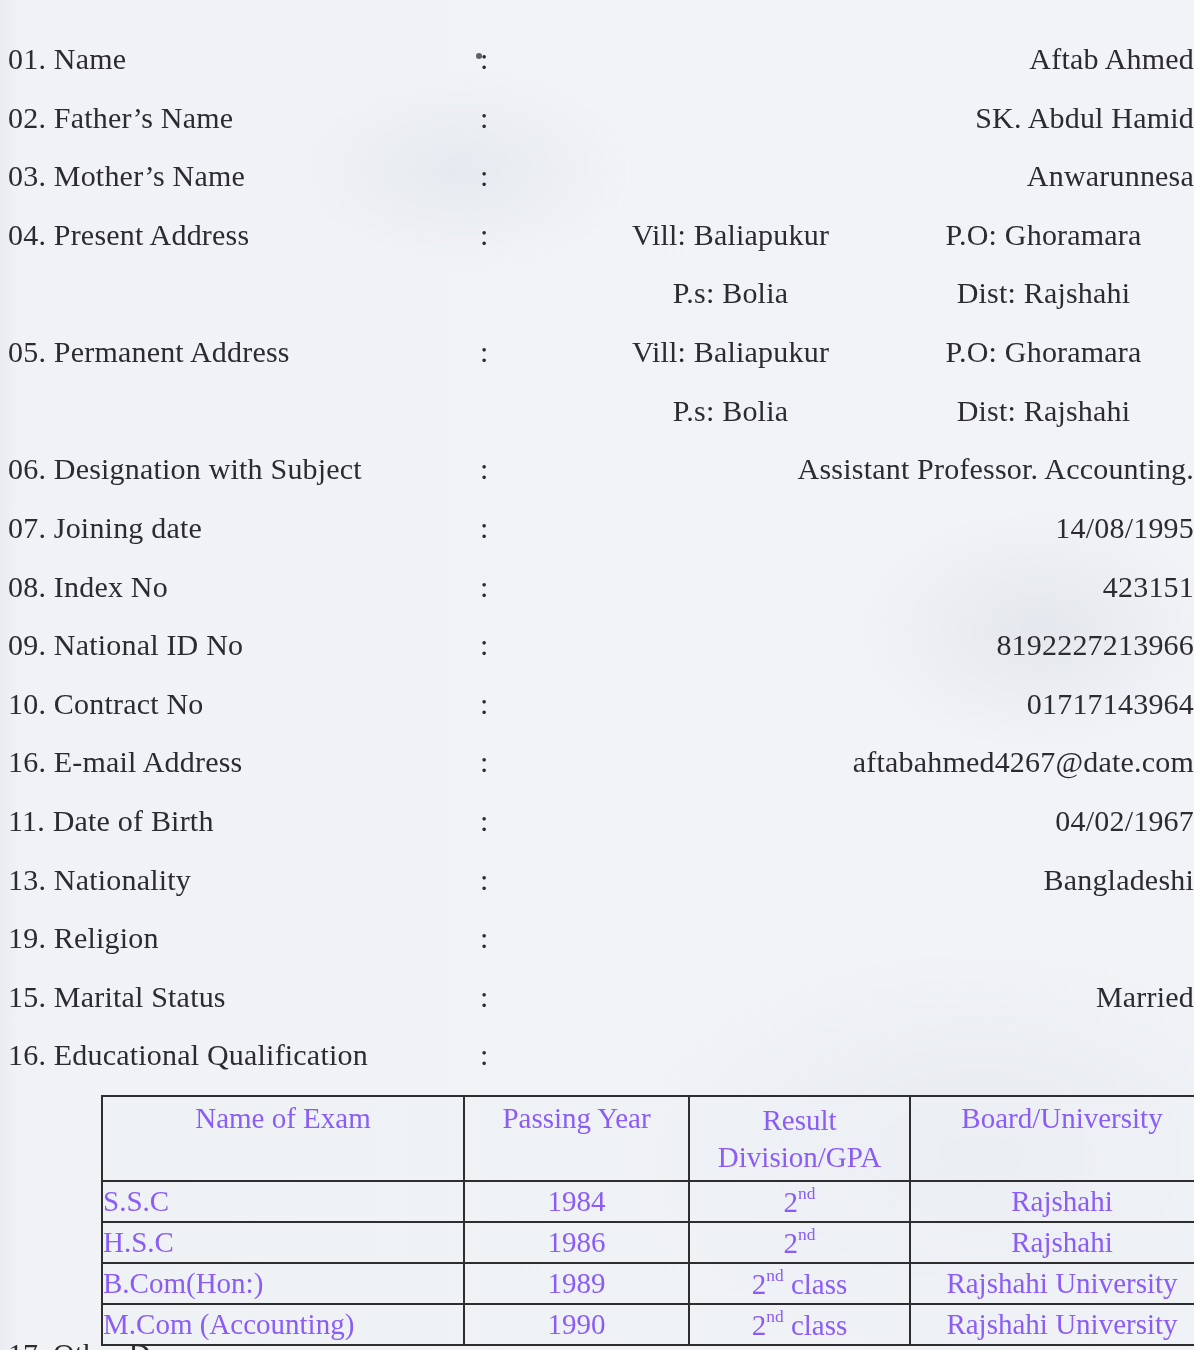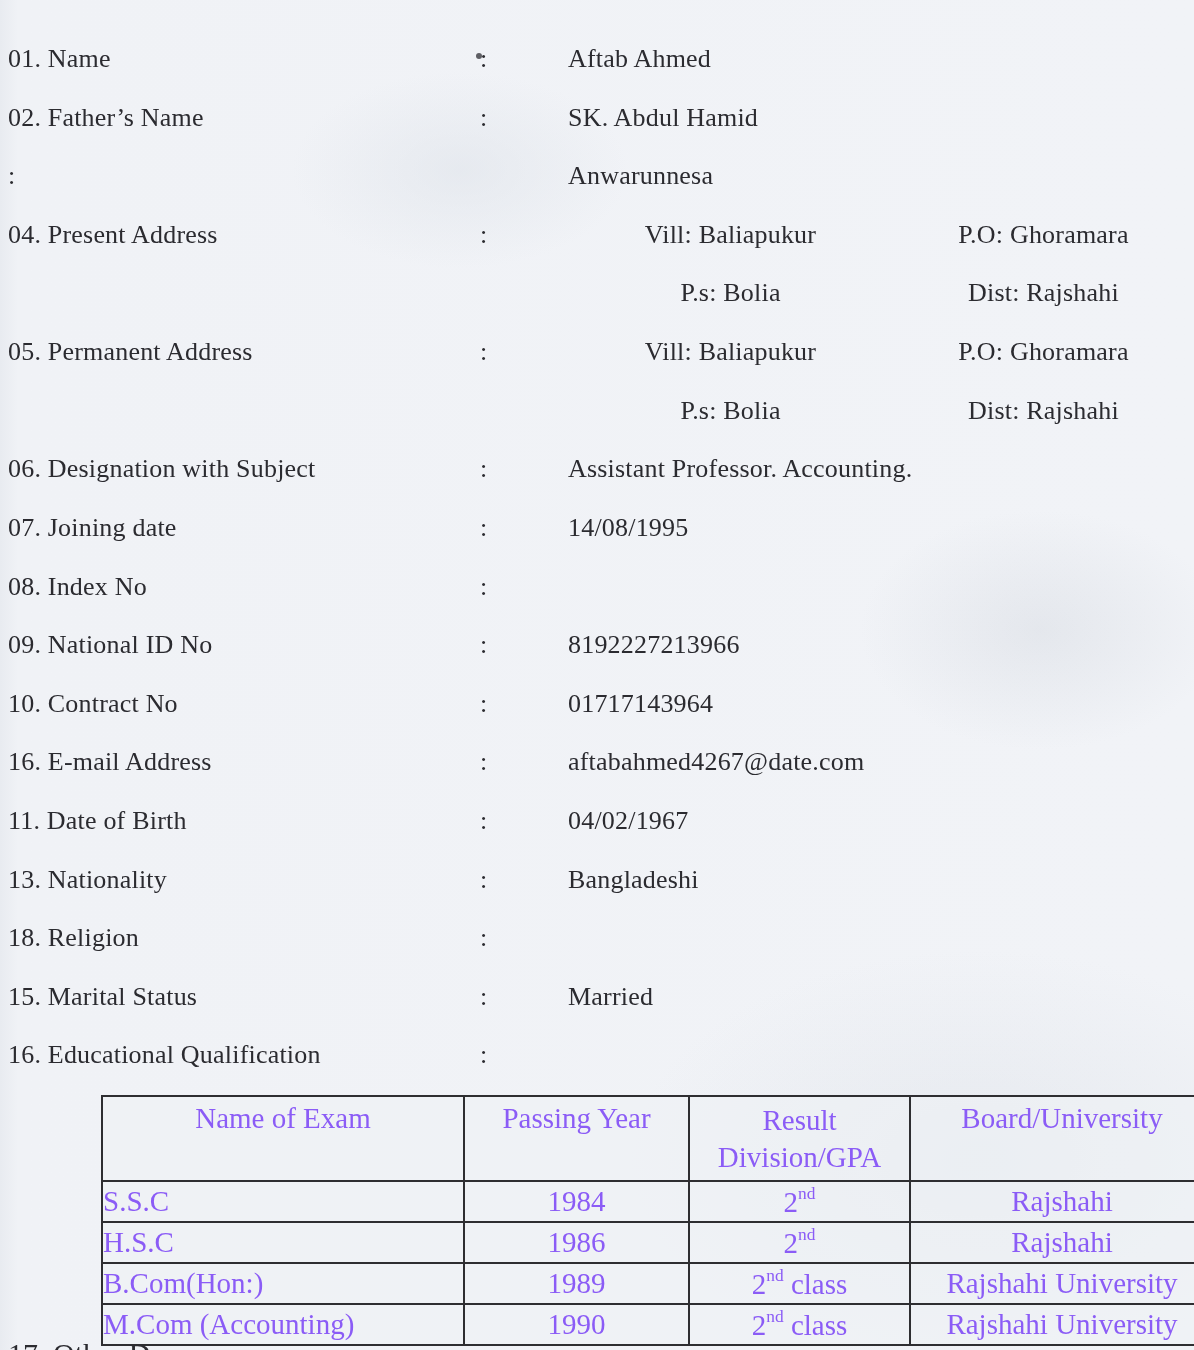--- a/index.html
+++ b/index.html
@@ -18,27 +18,27 @@
   .page { position: relative; width: 1194px; height: 1350px; }
   .speck { position: absolute; left: 476px; top: 53px; width: 6px; height: 6px;
            border-radius: 50%; background: #3a3a40; opacity: .8; }
 
   .fields { padding: 30px 0 0 8px; }
   .field-row {
     display: grid;
     grid-template-columns: 472px 88px 325px auto;
     align-items: center;
     height: 58.6px;
-    font-size: 26px;
+    font-size: 30px;
     letter-spacing: .2px;
   }
   .field-row.two-line { height: 117.2px; align-items: start; }
   .field-row.two-line .label, .field-row.two-line .colon { line-height: 58.6px; }
   .addr-line { line-height: 58.6px; text-align: center; }
-  .value.span2 { grid-column: 3 / 5; }
+  .value.span2 { grid-column: 3 / 5; text-align: right; }
   .label { white-space: nowrap; }
   .colon { }
 
   .edu-table {
     position: absolute;
     left: 53px; top: 1095px;
     width: 1112px;
     border-collapse: collapse;
     table-layout: fixed;
     font-size: 29px;
@@ -83,20 +83,21 @@
       <span class="value span2">Aftab Ahmed</span>
     </div>
 
     <div class="field-row">
       <span class="label">02. Father’s Name</span>
       <span class="colon">:</span>
       <span class="value span2">SK. Abdul Hamid</span>
     </div>
 
     <div class="field-row">
+      <span class="label">03. Mother’s Name</span>
       <span class="colon">:</span>
       <span class="value span2">Anwarunnesa</span>
     </div>
 
     <div class="field-row two-line">
       <span class="label">04. Present Address</span>
       <span class="colon">:</span>
       <span class="value">
         <span class="addr-line" style="display:block">Vill: Baliapukur</span>
         <span class="addr-line" style="display:block">P.s: Bolia</span>
@@ -128,20 +129,21 @@
 
     <div class="field-row">
       <span class="label">07. Joining date</span>
       <span class="colon">:</span>
       <span class="value span2">14/08/1995</span>
     </div>
 
     <div class="field-row">
       <span class="label">08. Index No</span>
       <span class="colon">:</span>
+      <span class="value span2">423151</span>
     </div>
 
     <div class="field-row">
       <span class="label">09. National ID No</span>
       <span class="colon">:</span>
       <span class="value span2">8192227213966</span>
     </div>
 
     <div class="field-row">
       <span class="label">10. Contract No</span>
@@ -161,21 +163,21 @@
       <span class="value span2">04/02/1967</span>
     </div>
 
     <div class="field-row">
       <span class="label">13. Nationality</span>
       <span class="colon">:</span>
       <span class="value span2">Bangladeshi</span>
     </div>
 
     <div class="field-row">
-      <span class="label">18. Religion</span>
+      <span class="label">19. Religion</span>
       <span class="colon">:</span>
     </div>
 
     <div class="field-row">
       <span class="label">15. Marital Status</span>
       <span class="colon">:</span>
       <span class="value span2">Married</span>
     </div>
 
     <div class="field-row">

